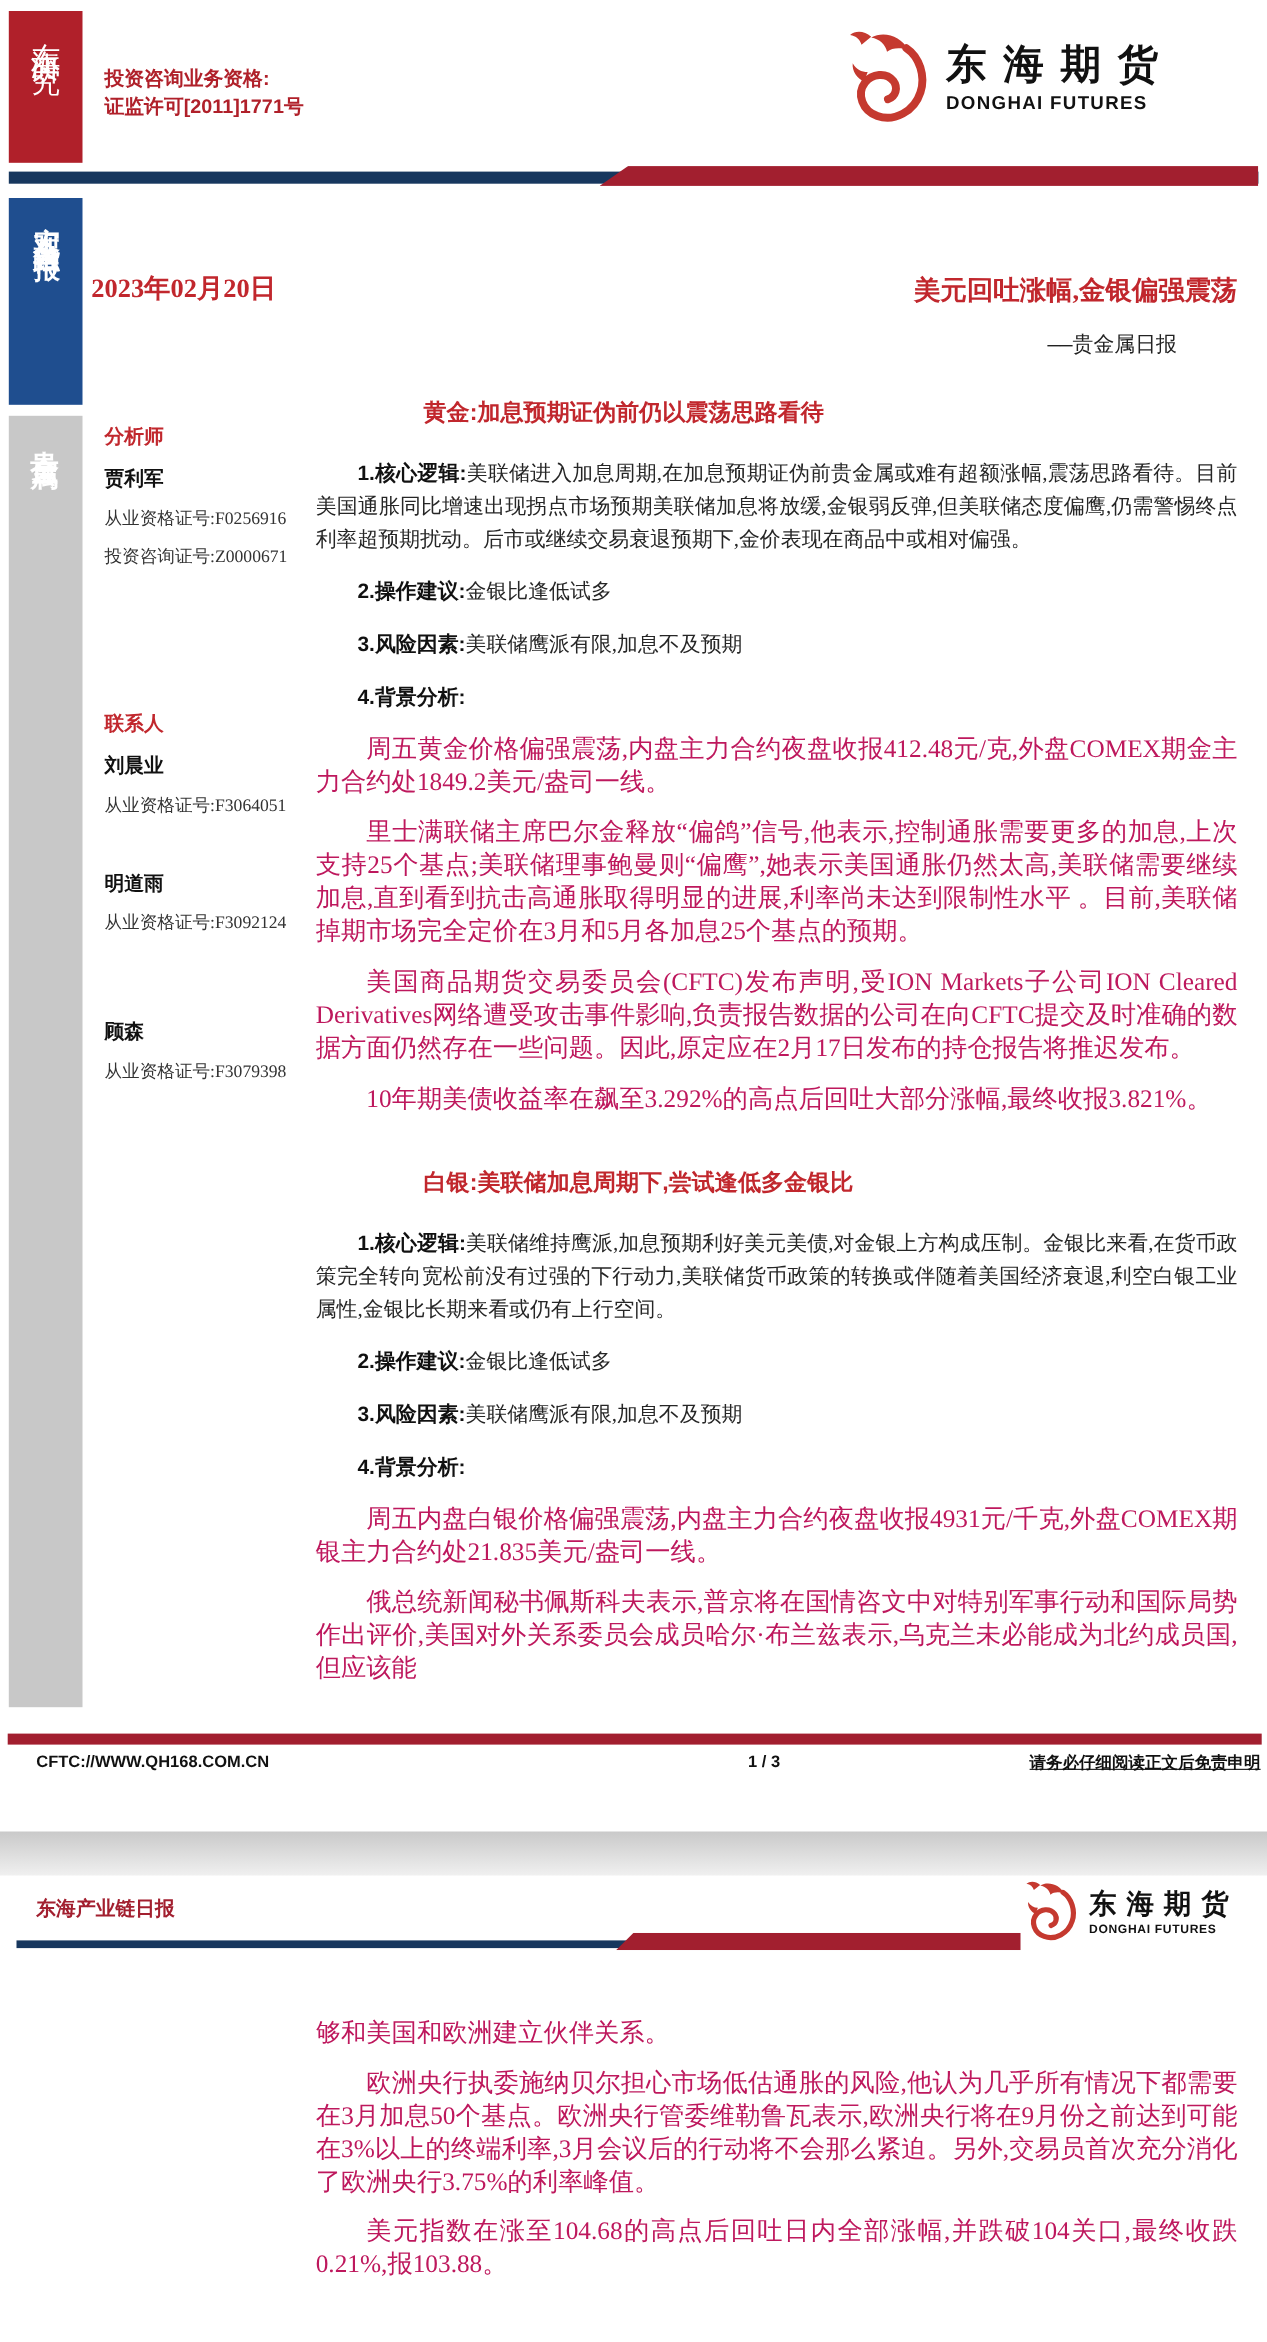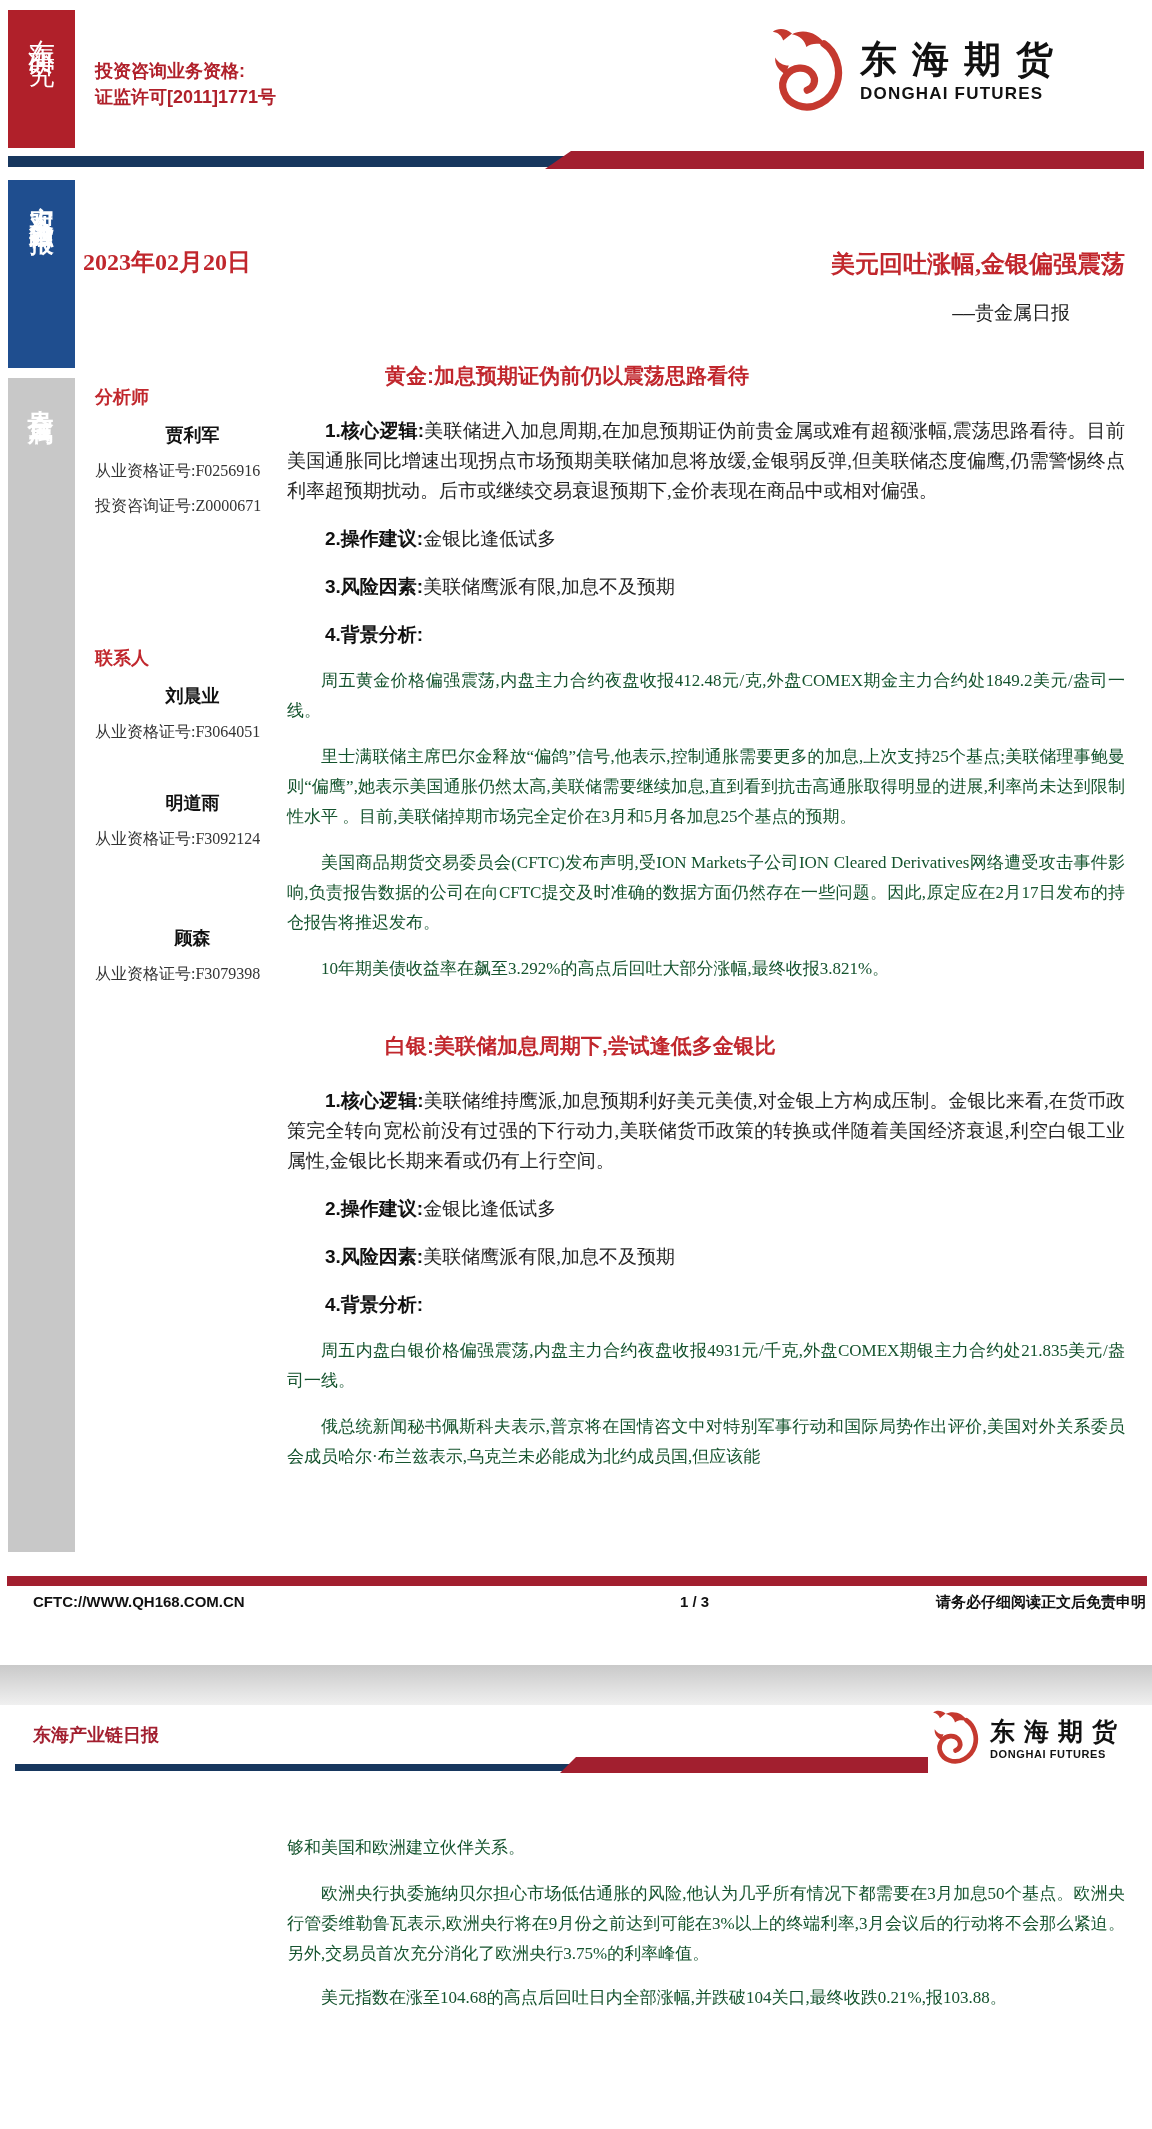--- a/index.html
+++ b/index.html
@@ -31,42 +31,42 @@
 
   
   .report-date{position:absolute;left:83px;top:246px;color:#c1272d;font-weight:bold;font-size:24px;}
   .report-title{position:absolute;left:287px;top:248px;width:838px;text-align:right;
                 color:#c1272d;font-weight:bold;font-size:24px;}
   .report-subtitle{position:absolute;left:287px;top:300px;width:783px;text-align:right;font-size:19px;color:#222;font-family:Liberation Mono, monospace;}
 
   
   .team{position:absolute;left:95px;top:385px;width:195px;}
   .sec-label{color:#c1272d;font-weight:bold;font-size:18px;font-family:"Liberation Sans",sans-serif;}
-  .person-name{font-weight:bold;font-size:18px;color:#111;font-family:Liberation Serif, serif;margin-top:14px;text-align:center;}
+  .person-name{font-weight:bold;font-size:18px;color:#111;font-family:Liberation Serif, serif;margin-top:14px;}
   .person-cert{font-size:16px;color:#333;margin-top:14px;white-space:nowrap;}
   .mt-contact{margin-top:129px;}
   .mt-gap1{margin-top:48px;}
   .mt-gap2{margin-top:76px;}
 
   
   .main-col{position:absolute;left:287px;top:362px;width:838px;}
   .section-heading{color:#c1272d;font-weight:bold;font-size:21px;line-height:28px;margin:0 0 0 98px;
                    font-family:"Liberation Sans","DejaVu Sans",sans-serif;}
   .section-heading.silver{margin-top:48px;}
   .item{margin:18px 0 0;font-size:19px;line-height:30px;text-align:justify;text-indent:2em;}
   .item.first{margin-top:26px;}
   .item .lbl{font-family:"Liberation Sans","DejaVu Sans",sans-serif;font-weight:bold;color:#111;}
-  .para{margin:16px 0 0;font-size:17px;line-height:30px;text-align:justify;text-indent:2em;color:#14532d;}
+  .para{margin:16px 0 0;font-size:23px;line-height:30px;text-align:justify;text-indent:2em;color:#be185d;}
   .para.no-indent{text-indent:0;}
 
   
   .footer-bar{position:absolute;left:7px;top:1576px;width:1140px;height:10px;background:#a21f2f;}
   .footer-url{position:absolute;left:33px;top:1593px;font-family:"Liberation Sans",sans-serif;font-weight:bold;font-size:15px;color:#111;text-decoration:none;}
   .footer-page{position:absolute;left:680px;top:1593px;font-family:"Liberation Sans",sans-serif;font-weight:bold;font-size:15px;color:#111;}
-  .footer-disclaimer{position:absolute;right:6px;top:1593px;font-family:"Liberation Sans",sans-serif;font-weight:bold;font-size:15px;color:#111;}
+  .footer-disclaimer{position:absolute;right:6px;top:1593px;font-family:"Liberation Sans",sans-serif;font-weight:bold;font-size:15px;color:#111;text-decoration:underline;}
 
   
   .page-sep{position:absolute;left:0;top:1665px;width:1152px;height:40px;
             background:linear-gradient(180deg,#c9c9c9,#f0f0f0);}
 
   
   .p2-title{position:absolute;left:33px;top:1723px;color:#a21f2f;font-weight:bold;font-size:18px;
             font-family:"Liberation Sans",sans-serif;}
   .p2-div-blue{position:absolute;left:15px;top:1764px;width:557px;height:7px;background:#17375e;}
   .p2-div-red{position:absolute;left:560px;top:1757px;width:368px;height:16px;background:#a21f2f;

